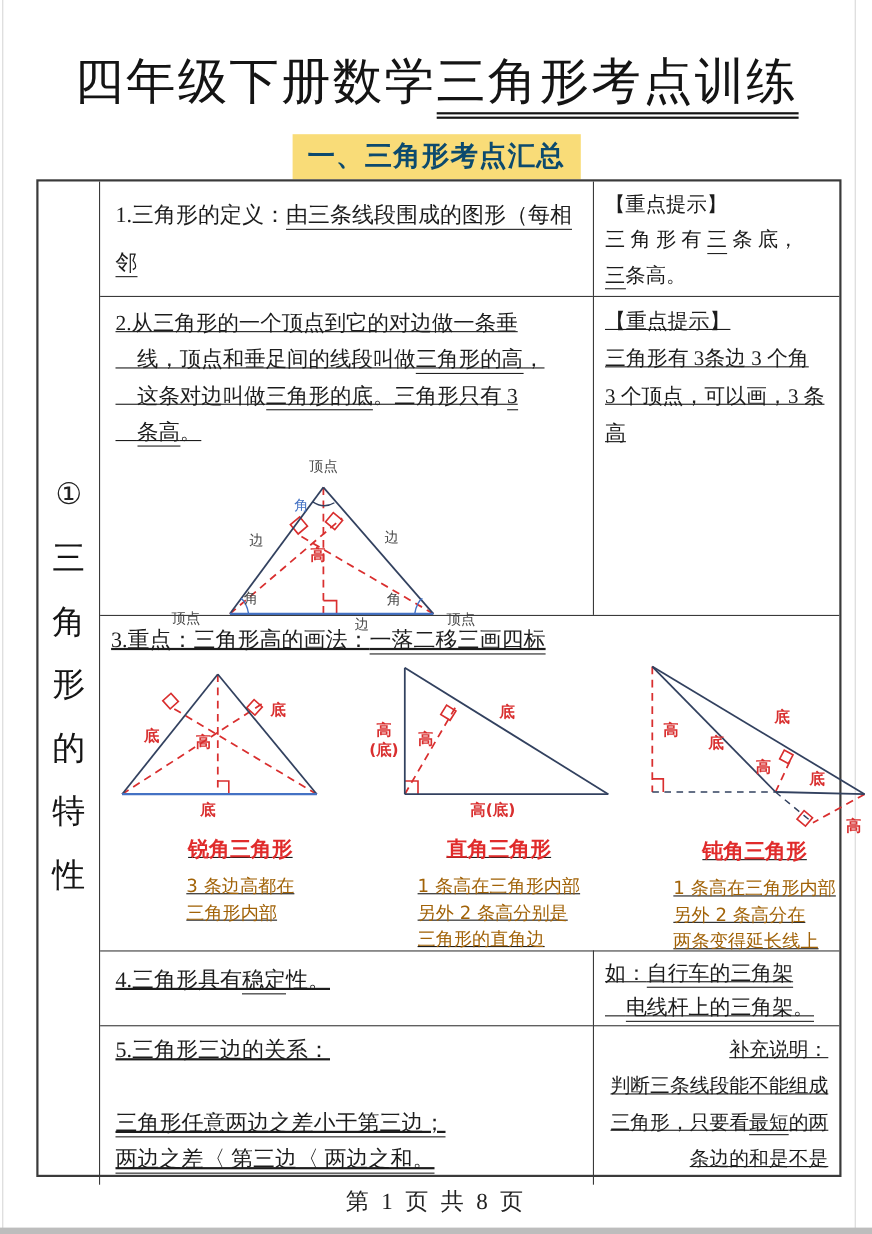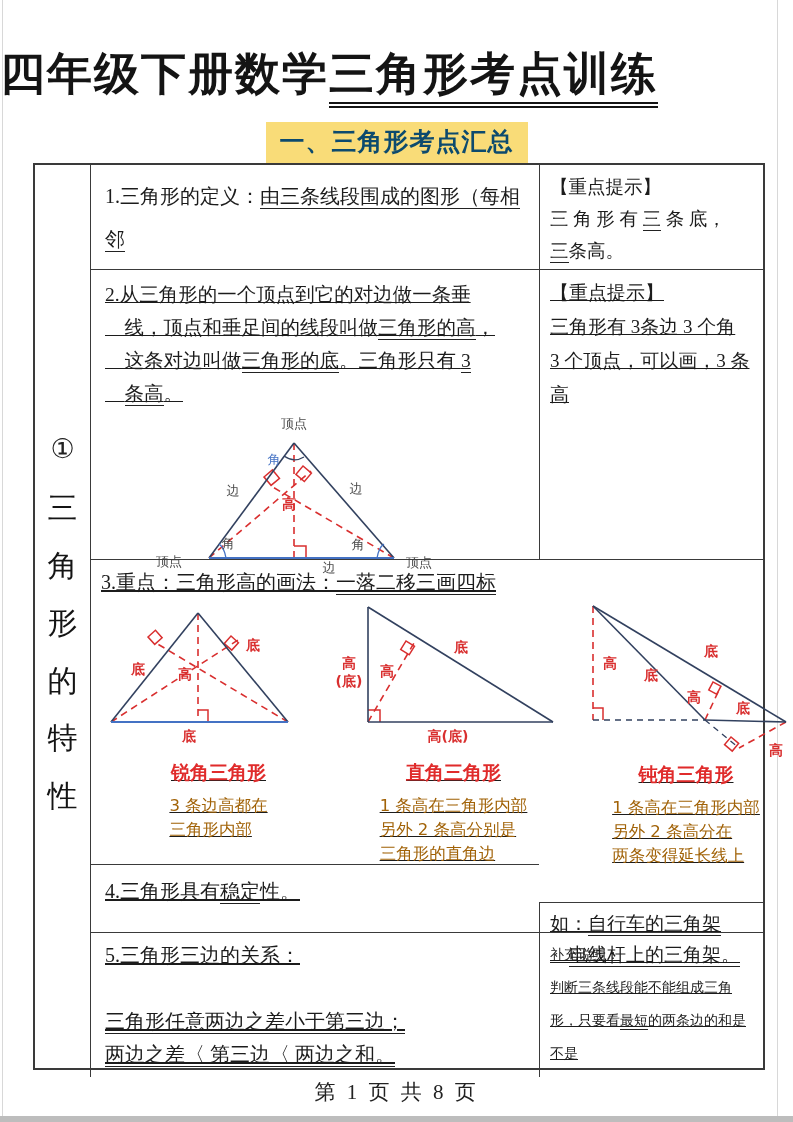--- a/index.html
+++ b/index.html
@@ -6,22 +6,22 @@
   body{
     width:793px;height:1122px;position:relative;background:#ffffff;
     font-family:"Liberation Serif","DejaVu Serif",serif;color:#1c1c1c;overflow:hidden;
   }
   .edge-left,.edge-right{position:absolute;top:0;bottom:0;width:1px;background:#d8d8d8;}
   .edge-left{left:2px;}
   .edge-right{left:777px;}
   .edge-bottom{position:absolute;left:0;right:0;bottom:0;height:6px;background:#bdbdbd;}
 
   .title{
-    position:absolute;top:44px;left:0;width:100%;text-align:left;margin:0;
-    font-size:45px;font-weight:bold;letter-spacing:2px;color:#141414;
+    position:absolute;top:44px;left:0;width:100%;text-align:center;margin:0;
+    font-size:45px;font-weight:normal;letter-spacing:2px;color:#141414;
   }
   .dbl-u{border-bottom:6px double #141414;padding-bottom:3px;}
   .subtitle-wrap{position:absolute;top:122px;left:0;width:100%;text-align:center;}
   .subtitle{
     display:inline-block;background:#f9dc78;color:#0c4a6e;
     font-size:25px;font-weight:bold;padding:3px 14px 6px;letter-spacing:1px;
   }
 
   .sheet{
     position:absolute;left:33px;top:163px;width:732px;height:907px;
@@ -44,23 +44,23 @@
     margin-top:14px;width:1.15em;font-size:30px;line-height:1.92;
     text-align:center;word-break:break-all;color:#141414;
   }
 
   .r1l{grid-row:1;grid-column:2;line-height:43px;padding-top:10px;}
   .r1r{grid-row:1;grid-column:3;font-size:18.5px;line-height:32px;padding:6px 10px;}
   .r2l{grid-row:2;grid-column:2;line-height:33px;font-size:19.5px;padding-top:8px;}
   .r2r{grid-row:2;grid-column:3;font-size:19px;line-height:34px;padding:6px 10px;}
   .r3 {grid-row:3;grid-column:2/4;padding:6px 10px;}
   .r4l{grid-row:4;grid-column:2;padding-top:10px;line-height:32px;}
-  .r4r{grid-row:4;grid-column:3;font-size:19px;line-height:31px;padding:5px 10px;margin-top:38px;}
+  .r4r{grid-row:4;grid-column:3;font-size:19px;line-height:31px;padding:5px 10px;}
   .r5l{grid-row:5;grid-column:2;line-height:33px;padding-top:6px;}
-  .r5r{grid-row:5;grid-column:3;font-size:14px;line-height:33px;padding:5px 10px;}
+  .r5r{grid-row:5;grid-column:3;font-size:18px;line-height:33px;padding:5px 10px;text-align:right;}
 
   .r3-header{font-size:20px;line-height:32px;margin-bottom:2px;}
   .figs{display:flex;align-items:flex-start;}
   .fig{flex:1 1 0;text-align:center;font-family:"DejaVu Sans","Liberation Sans",sans-serif;}
   .fig svg{display:block;margin:0 auto;}
   .fig-caption{color:#e02b2b;font-weight:bold;font-size:19px;margin-top:2px;}
   .fig3 .fig-caption{margin-top:-16px;}
   .fig-desc{color:#a16207;font-size:16.5px;line-height:1.45;width:fit-content;margin:2px auto 0;text-align:left;}
 
   .diag-wrap{margin:6px 0 0 46px;}

